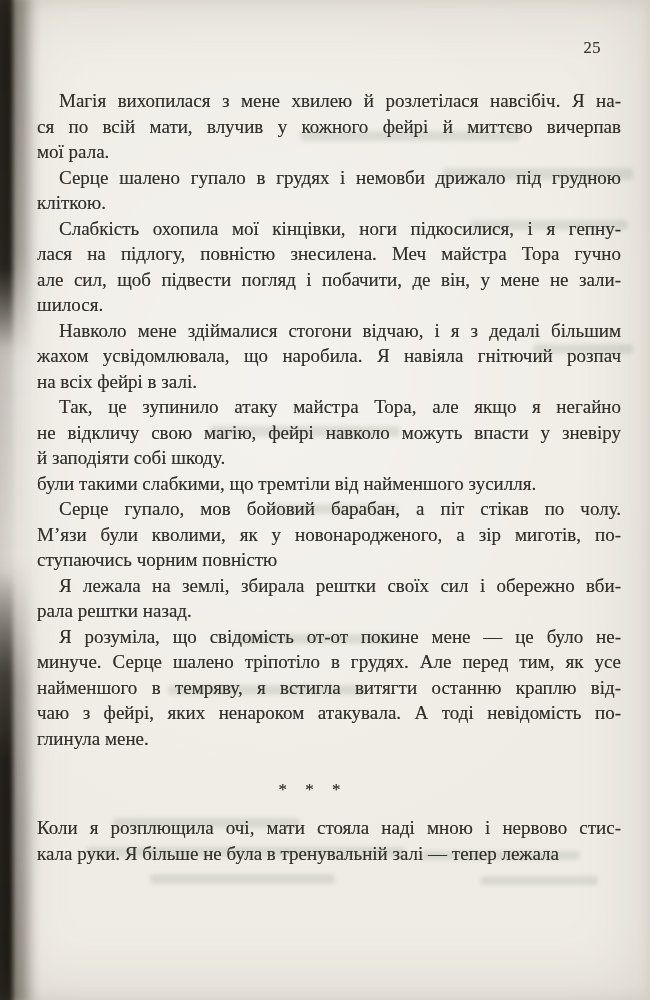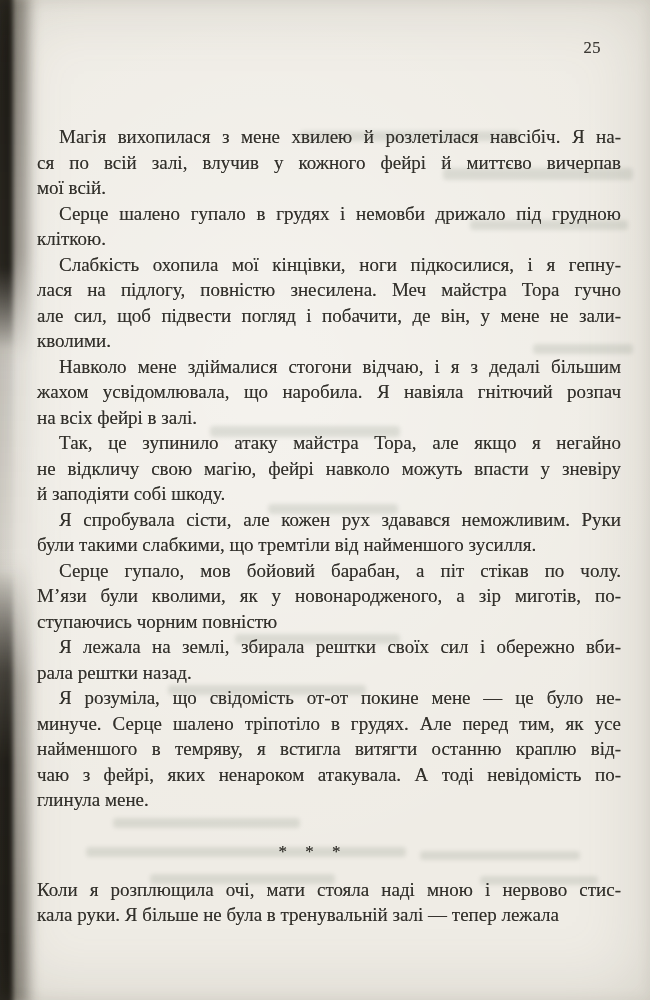--- a/index.html
+++ b/index.html
@@ -63,21 +63,20 @@
     margin-left: 40px;
   }
 
   .text-layer {
     position: absolute; left: 37px; right: 29px; top: 88px;
     z-index: 2;
     color: var(--ink, #32302b);
     font-size: 19px;
     line-height: 25.5px;
     text-shadow: 0 0 0.45px rgba(50,48,43,0.55);
-    margin-top: 36px;
   }
   .paragraph { margin: 0; }
   .line {
     height: 25.5px;
     text-align: justify;
     text-align-last: justify;
     white-space: nowrap;
   }
   .line.last { text-align-last: left; }
   .line.indent { padding-left: 22px; }
@@ -111,45 +110,44 @@
     <div class="mark" style="left:420px; top:851px; width:160px; height:9px;"></div>
     <div class="mark" style="left:150px; top:874px; width:185px; height:10px;"></div>
     <div class="mark" style="left:480px; top:876px; width:118px; height:9px;"></div>
   </div>
 
   <div class="page-number">25</div>
 
   <div class="text-layer">
       <div class="paragraph">
         <div class="line indent">Магія вихопилася з мене хвилею й розлетілася навсібіч. Я на-</div>
-        <div class="line">ся по всій залі, влучив у кожного фейрі й миттєво вичерпав</div>
-        <div class="line last">мої всій.</div>
+        <div class="line">ся по всій мати, влучив у кожного фейрі й миттєво вичерпав</div>
+        <div class="line last">мої рала.</div>
       </div>
       <div class="paragraph">
         <div class="line indent">Серце шалено гупало в грудях і немовби дрижало під грудною</div>
         <div class="line last">кліткою.</div>
       </div>
       <div class="paragraph">
         <div class="line indent">Слабкість охопила мої кінцівки, ноги підкосилися, і я гепну-</div>
         <div class="line">лася на підлогу, повністю знесилена. Меч майстра Тора гучно</div>
         <div class="line">але сил, щоб підвести погляд і побачити, де він, у мене не зали-</div>
-        <div class="line last">кволими.</div>
+        <div class="line last">шилося.</div>
       </div>
       <div class="paragraph">
         <div class="line indent">Навколо мене здіймалися стогони відчаю, і я з дедалі більшим</div>
         <div class="line">жахом усвідомлювала, що наробила. Я навіяла гнітючий розпач</div>
         <div class="line last">на всіх фейрі в залі.</div>
       </div>
       <div class="paragraph">
         <div class="line indent">Так, це зупинило атаку майстра Тора, але якщо я негайно</div>
         <div class="line">не відкличу свою магію, фейрі навколо можуть впасти у зневіру</div>
         <div class="line last">й заподіяти собі шкоду.</div>
       </div>
       <div class="paragraph">
-        <div class="line indent">Я спробувала сісти, але кожен рух здавався неможливим. Руки</div>
         <div class="line last">були такими слабкими, що тремтіли від найменшого зусилля.</div>
       </div>
       <div class="paragraph">
         <div class="line indent">Серце гупало, мов бойовий барабан, а піт стікав по чолу.</div>
         <div class="line">М’язи були кволими, як у новонародженого, а зір миготів, по-</div>
         <div class="line last">ступаючись чорним повністю</div>
       </div>
       <div class="paragraph">
         <div class="line indent">Я лежала на землі, збирала рештки своїх сил і обережно вби-</div>
         <div class="line last">рала рештки назад.</div>

